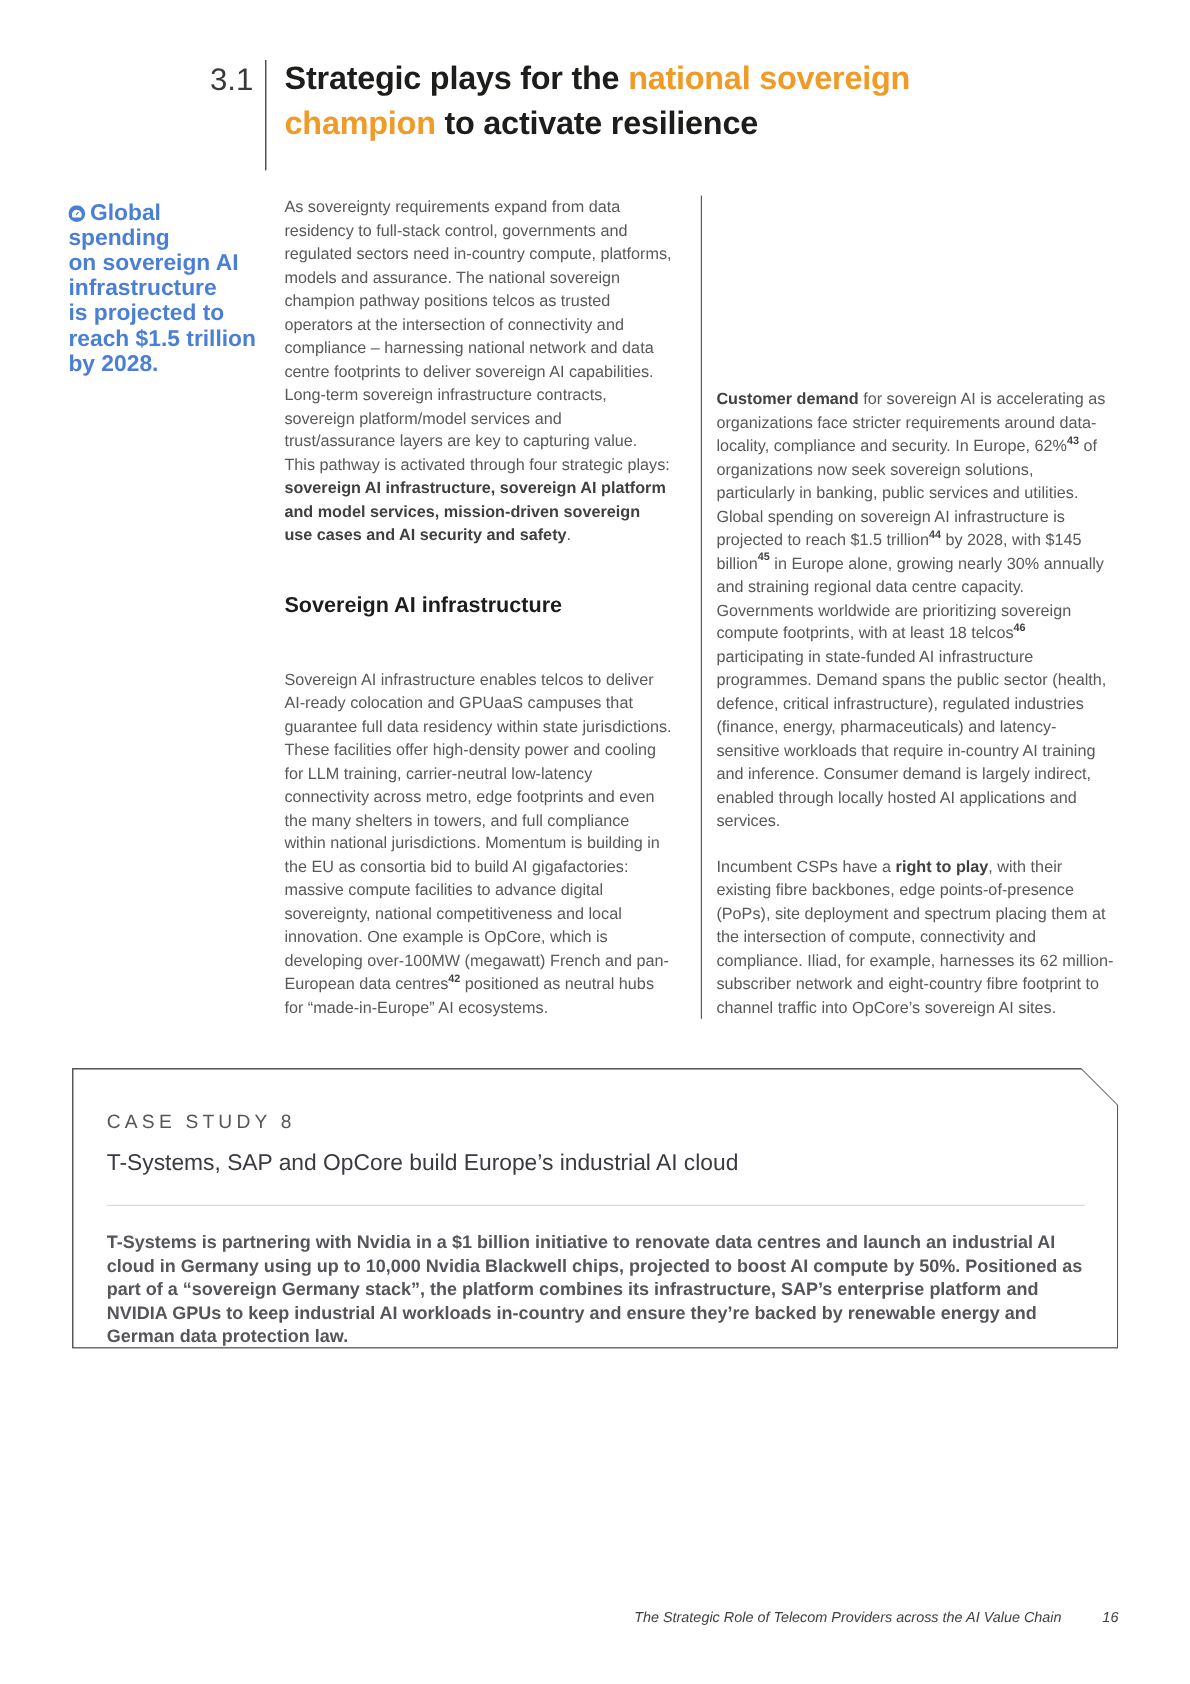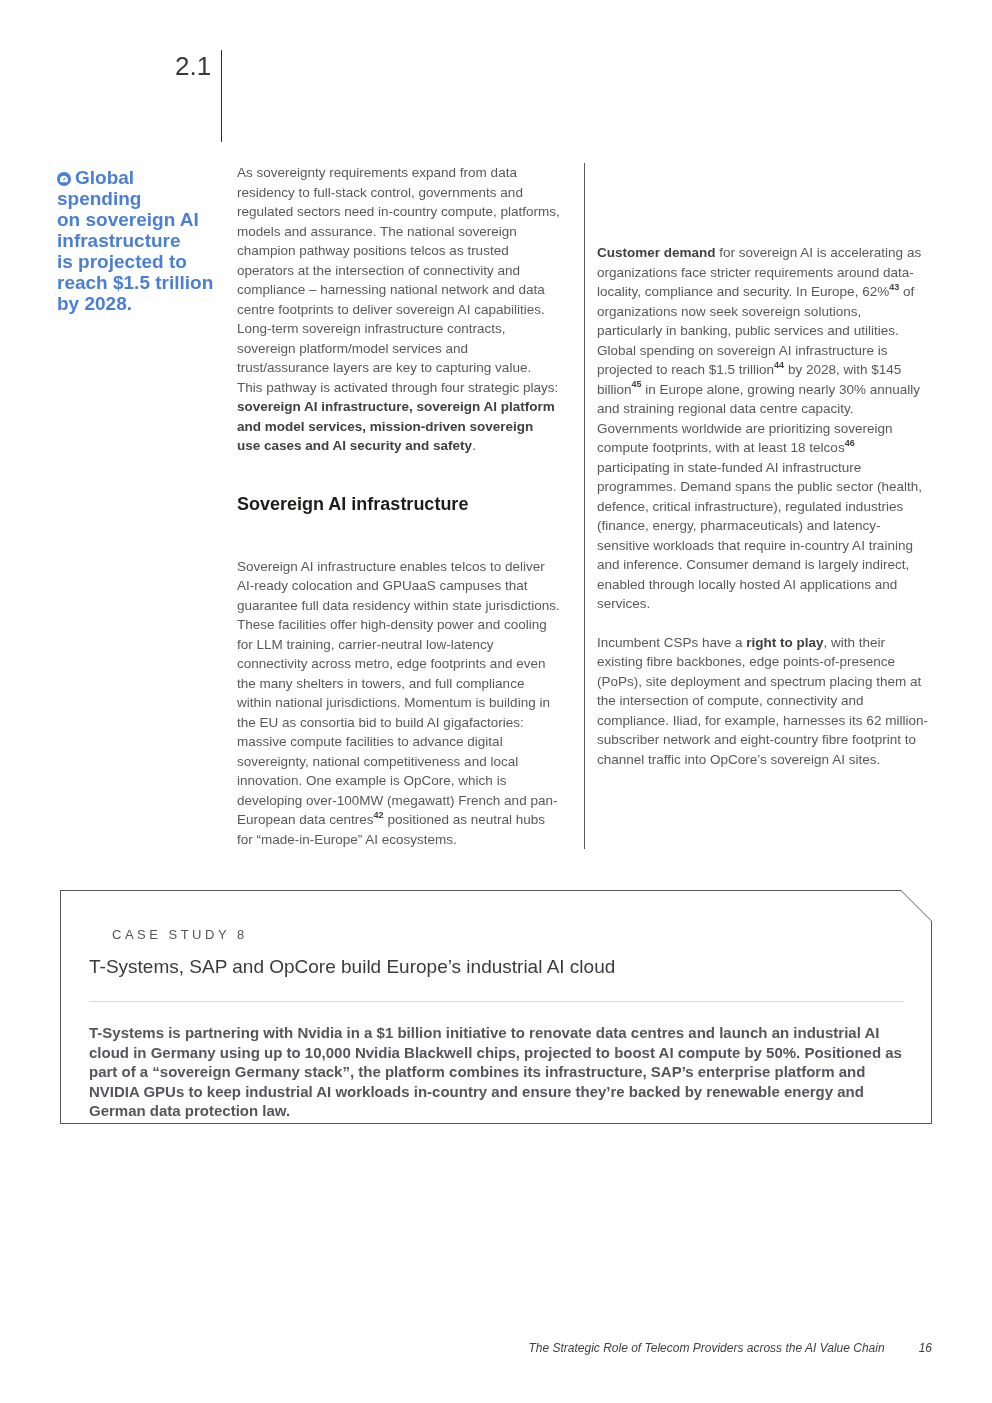--- a/index.html
+++ b/index.html
@@ -44,21 +44,21 @@
     color:var(--blue);font-weight:700;font-size:19px;line-height:21px;
   }
   .callout-text{white-space:pre-line;}
   .gauge-icon{
     display:inline-block;width:14px;height:14px;margin-right:4px;
     vertical-align:-2px;
   }
   
   .columns{
     position:absolute;left:237px;top:163px;width:694px;
-    display:flex;align-items:center;
+    display:flex;align-items:flex-end;
   }
   .col{font-size:13.5px;line-height:19.5px;color:var(--body);}
   .col p{margin:0 0 19px 0;}
   .col p:last-child{margin-bottom:0;}
   .col-left{width:323px;}
   .col-right{width:333px;}
   .col-divider{
     width:1px;background:var(--rule);
     margin-left:24px;margin-right:12px;
     align-self:stretch;
@@ -75,21 +75,21 @@
     background:#56575B;
     clip-path:polygon(0 0,calc(100% - 31px) 0,100% 31px,100% 100%,0 100%);
   }
   .case-inner{
     position:absolute;inset:1px;
     background:#fff;
     clip-path:polygon(0 0,calc(100% - 30px) 0,100% 30px,100% 100%,0 100%);
     padding:36px 27px 20px 28px;
   }
   .case-label{
-    font-size:13px;letter-spacing:3.5px;color:#55565A;font-weight:400;margin-left:23px;
+    font-size:16px;letter-spacing:3.5px;color:#55565A;font-weight:400;
   }
   .case-title{
     font-size:19px;color:#3A3B42;font-weight:400;margin-top:14px;
   }
   .case-divider{
     border:none;border-top:1px solid #D9D9D9;margin:23px 0 21px 0;
   }
   .case-body{
     font-size:15px;line-height:19.5px;color:#55565B;font-weight:bold;
   }
@@ -99,22 +99,23 @@
     font-size:12px;color:#414141;display:flex;align-items:baseline;font-style:italic;
   }
   .page-num{margin-left:34px;}
 </style>
 </head>
 <body>
 
 <div class="page">
 
   <header class="heading-row">
-    <div class="section-number">2.1</div>
+    <div class="section-number">3.1</div>
     <div class="heading-divider"></div>
+    <h1 class="page-title"><span>Strategic plays for the </span><span class="accent">national sovereign champion</span><span> to activate resilience</span></h1>
   </header>
 
   <aside class="callout">
     <span class="gauge-icon">
       <svg viewBox="0 0 24 24" width="14" height="14" aria-hidden="true">
         <circle cx="12" cy="12" r="12" fill="#4A7FD5"></circle>
         <path d="M12 6.6a7 7 0 0 0-7 7c0 1.4.4 2.7 1.1 3.8h11.8A7 7 0 0 0 12 6.6z" fill="#fff"></path>
         <rect x="11.1" y="8.6" width="1.8" height="6" rx="0.9" transform="rotate(40 12 12.6)" fill="#4A7FD5"></rect>
       </svg>
     </span><span class="callout-text">Global spending

